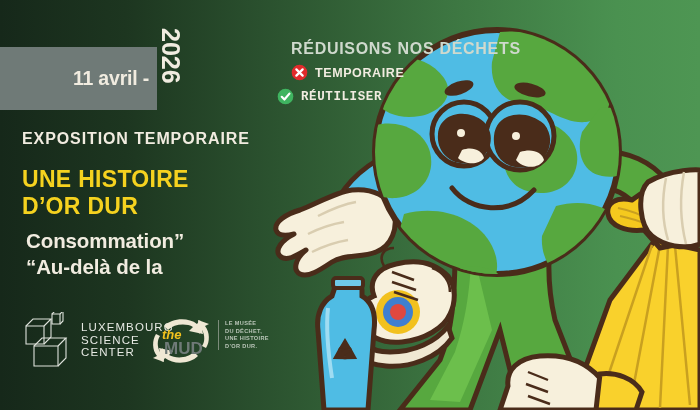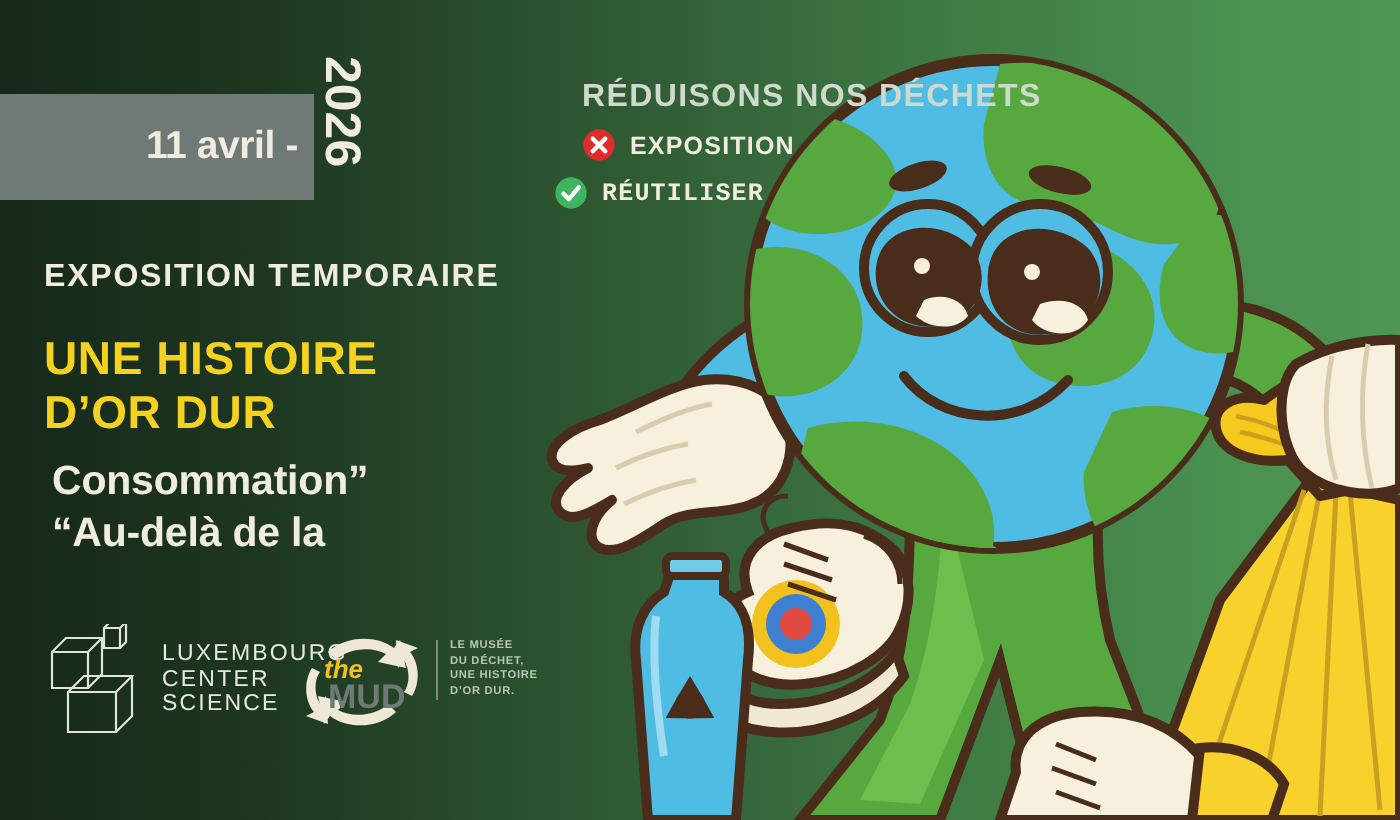--- a/index.html
+++ b/index.html
@@ -11,21 +11,21 @@
   }
   .poster{
     position:relative;width:700px;height:410px;overflow:hidden;
     background:linear-gradient(90deg,#16281a 0%, #1d3620 18%, #2c5430 40%, #3d7742 65%, #4a9150 88%, #4e9653 100%);
   }
   
   .art{position:absolute;inset:0;width:700px;height:410px;}
 
   
   .date-badge{
-    position:absolute;left:0;top:47px;width:157px;height:53px;
+    position:absolute;left:0;top:47px;width:157px;height:63px;
     background:#6f7a77;
     display:flex;flex-direction:column;justify-content:center;align-items:flex-end;
     box-sizing:border-box;padding-right:8px;
   }
   .date-line{
     color:#f1ece0;font-weight:bold;font-size:19.5px;line-height:25px;
     letter-spacing:-0.2px;white-space:nowrap;
   }
   .year{
     position:absolute;left:158px;top:28px;
@@ -218,21 +218,21 @@
     <div>“Au-delà de la</div>
   </div>
 
   <div class="waste-head">RÉDUISONS NOS DÉCHETS</div>
 
   <div class="waste-item one">
     <svg class="badge-ico" viewBox="0 0 20 20">
       <circle cx="10" cy="10" r="9.2" fill="#e02b2b"></circle>
       <path d="M6.3 6.3 L13.7 13.7 M13.7 6.3 L6.3 13.7" stroke="#ffffff" stroke-width="2.6" stroke-linecap="round"></path>
     </svg>
-    <span class="waste-label">EXPOSITION</span>
+    <span class="waste-label">TEMPORAIRE</span>
   </div>
 
   <div class="waste-item two">
     <svg class="badge-ico" viewBox="0 0 20 20">
       <circle cx="10" cy="10" r="9.2" fill="#3fb460"></circle>
       <path d="M5.6 10.4 L8.7 13.6 L14.6 6.6" fill="none" stroke="#ffffff" stroke-width="2.6" stroke-linecap="round" stroke-linejoin="round"></path>
     </svg>
     <span class="waste-label">RÉUTILISER</span>
   </div>
 
@@ -248,22 +248,22 @@
         <path d="M8 14 L15 7 L33 7 L26 14"></path>
         <path d="M26 32 L33 25 L33 7"></path>
 
         <path d="M16 34 L40 34 L40 54 L16 54 Z"></path>
         <path d="M16 34 L24 26 L48 26 L40 34"></path>
         <path d="M40 54 L48 46 L48 26"></path>
       </g>
     </svg>
     <div class="lsc-words">
       <span>LUXEMBOURG</span>
+      <span>SCIENCE</span>
       <span>CENTER</span>
-      <span>SCIENCE</span>
     </div>
   </div>
 
   <svg class="mud-logo" width="62" height="50" viewBox="0 0 62 50">
     <g>
       <path d="M14 10 C22 2 38 1 47 8 L50 4 L53 18 L39 15 L43 11 C36 7 24 8 18 14 Z" fill="#efe8d4"></path>
       <path d="M48 40 C40 48 24 49 15 42 L12 46 L9 32 L23 35 L19 39 C26 43 38 42 44 36 Z" fill="#efe8d4"></path>
       <path d="M6 18 C2 24 2 34 7 40 L3 42 L14 46 L13 32 L10 36 C7 31 7 24 10 20 Z" fill="#efe8d4"></path>
       <path d="M56 32 C60 26 60 16 55 10 L59 8 L48 4 L49 18 L52 14 C55 19 55 26 52 30 Z" fill="#efe8d4"></path>
     </g>

